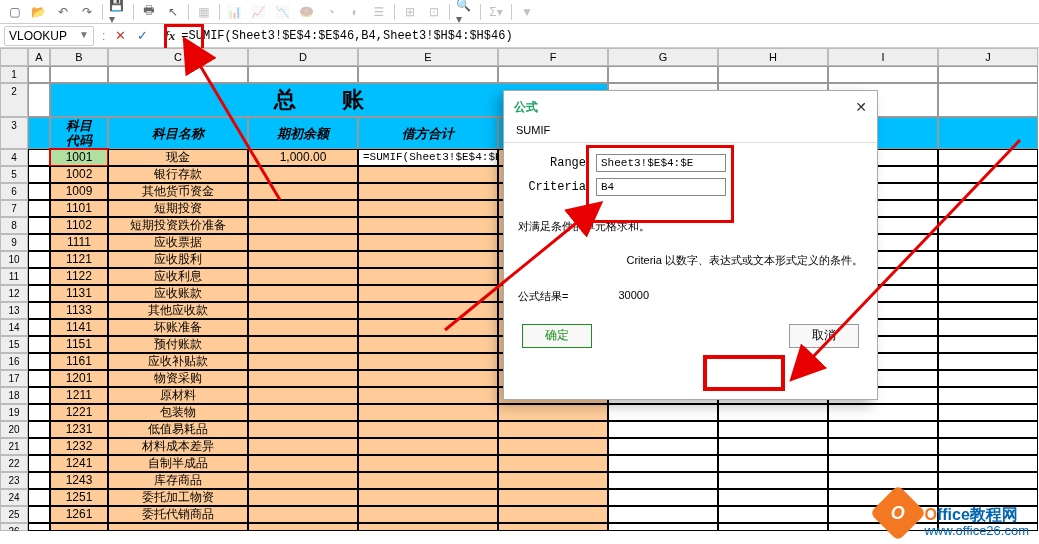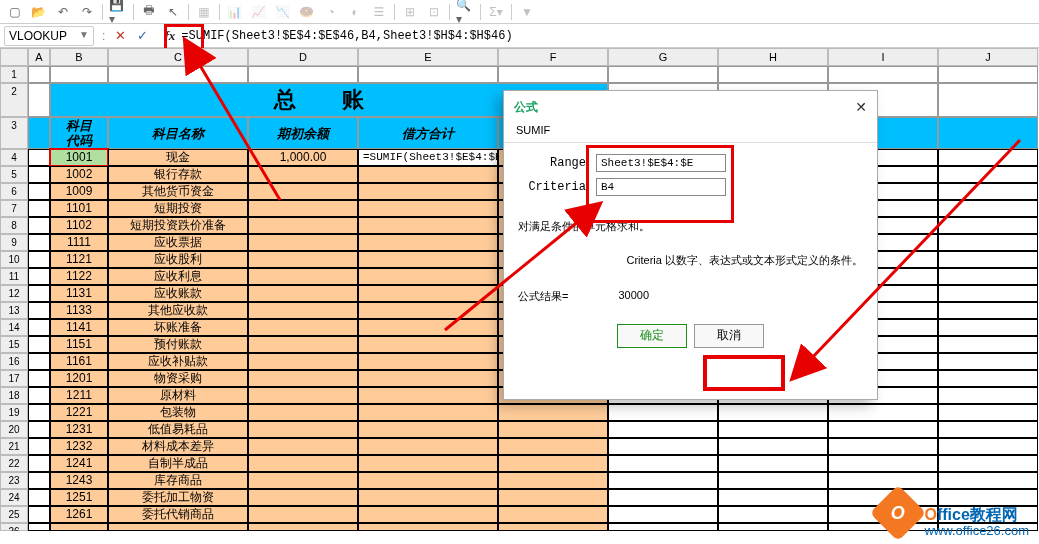--- a/index.html
+++ b/index.html
@@ -58,21 +58,21 @@
   .dlg-title-text { color: #1aa260; font-weight: bold; }
   .dlg-close { font-size: 14px; color: #333; cursor: pointer; }
   .dlg-fname { padding: 4px 12px 6px; border-bottom: 1px solid #ddd; font-size: 11px; }
   .args { padding: 8px 12px; position: relative; }
   .arg-row { display: flex; align-items: center; height: 24px; }
   .arg-label { width: 80px; text-align: right; padding-right: 10px; font-family: "Courier New", monospace; font-size: 12px; }
   .arg-input { width: 130px; height: 18px; border: 1px solid #888; padding: 0 4px; font-family: "Courier New", monospace; font-size: 11px; display: flex; align-items: center; }
   .args-highlight { position: absolute; border: 3px solid #e60000; left: 82px; top: 2px; width: 148px; height: 78px; pointer-events: none; }
   .dlg-desc { padding: 10px 14px; font-size: 11px; line-height: 1.8; }
   .dlg-result { padding: 8px 14px; display: flex; gap: 50px; font-size: 11px; }
-  .dlg-buttons { display: flex; gap: 7px; padding: 12px 18px; justify-content: center; }
+  .dlg-buttons { display: flex; gap: 7px; padding: 12px 18px; justify-content: space-between; }
   .dlg-btn { width: 70px; height: 24px; border: 1px solid #999; background: #f8f8f8; font-size: 12px; display: flex; align-items: center; justify-content: center; cursor: pointer; }
   .ok-btn { color: #1a8f1a; border-color: #1a8f1a; }
   .ok-highlight { position: absolute; border: 4px solid #e60000; bottom: 8px; right: 92px; width: 82px; height: 36px; pointer-events: none; }
 
   
   .watermark { position: absolute; right: 10px; bottom: 6px; display: flex; align-items: center; gap: 6px; }
   .wm-icon { width: 40px; height: 40px; background: #f47721; border-radius: 6px; transform: rotate(45deg); display: flex; align-items: center; justify-content: center; color: #fff; font-weight: bold; font-size: 18px; font-style: italic; }
   .wm-icon span { transform: rotate(-45deg); }
   .wm-text { line-height: 1.1; }
   .wm-t1 { font-size: 16px; font-weight: bold; color: #0066b3; margin-top: 19px; }

